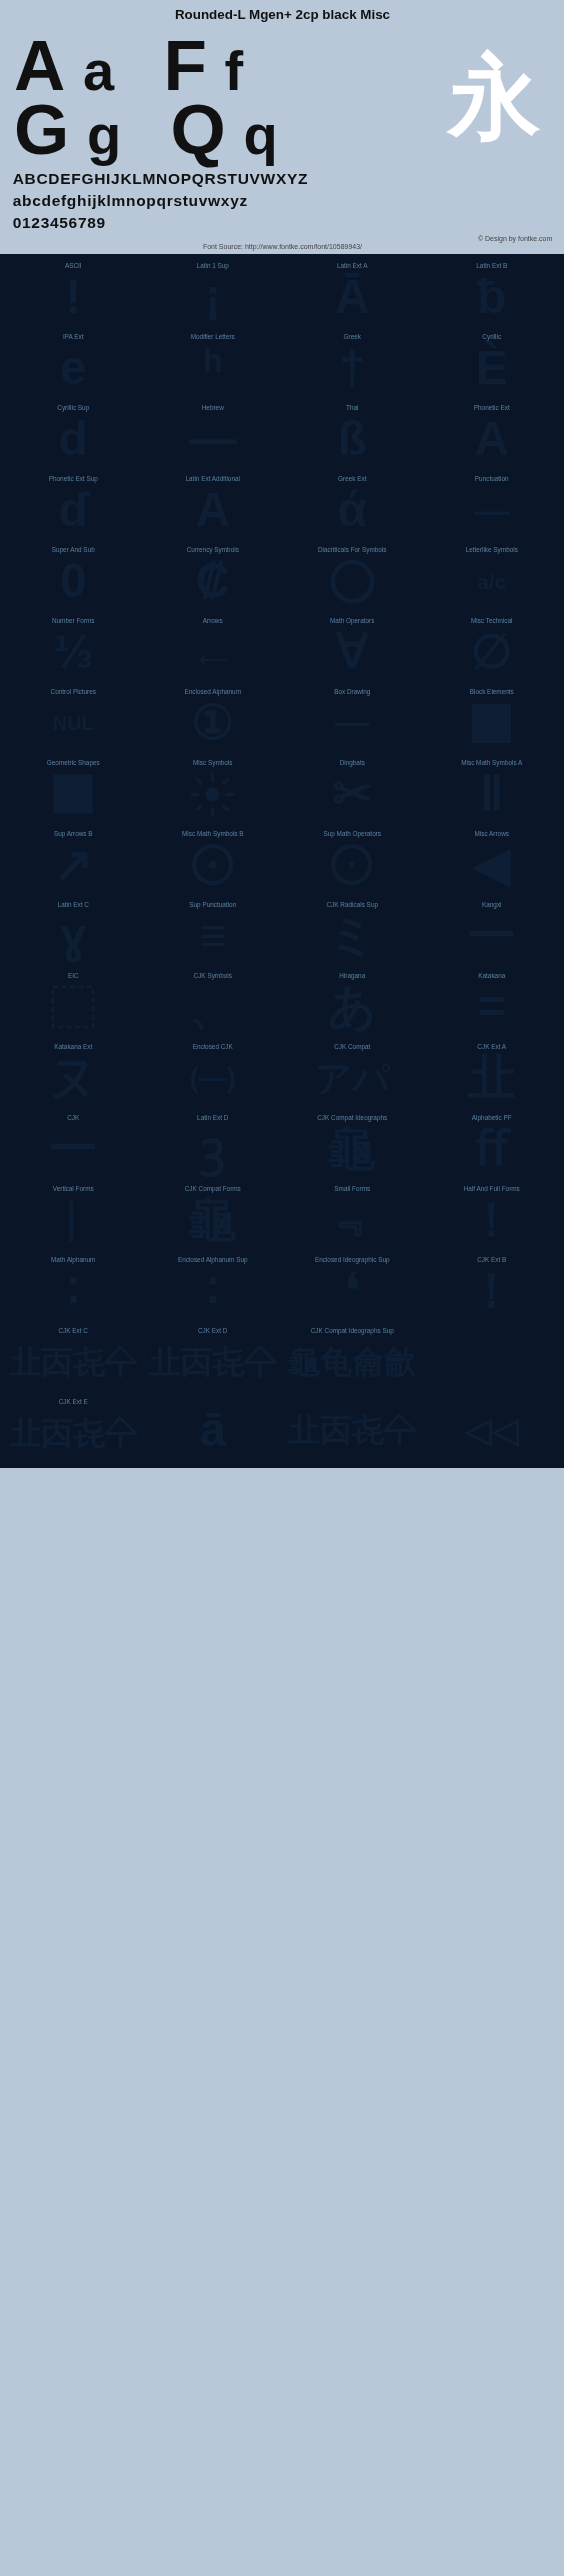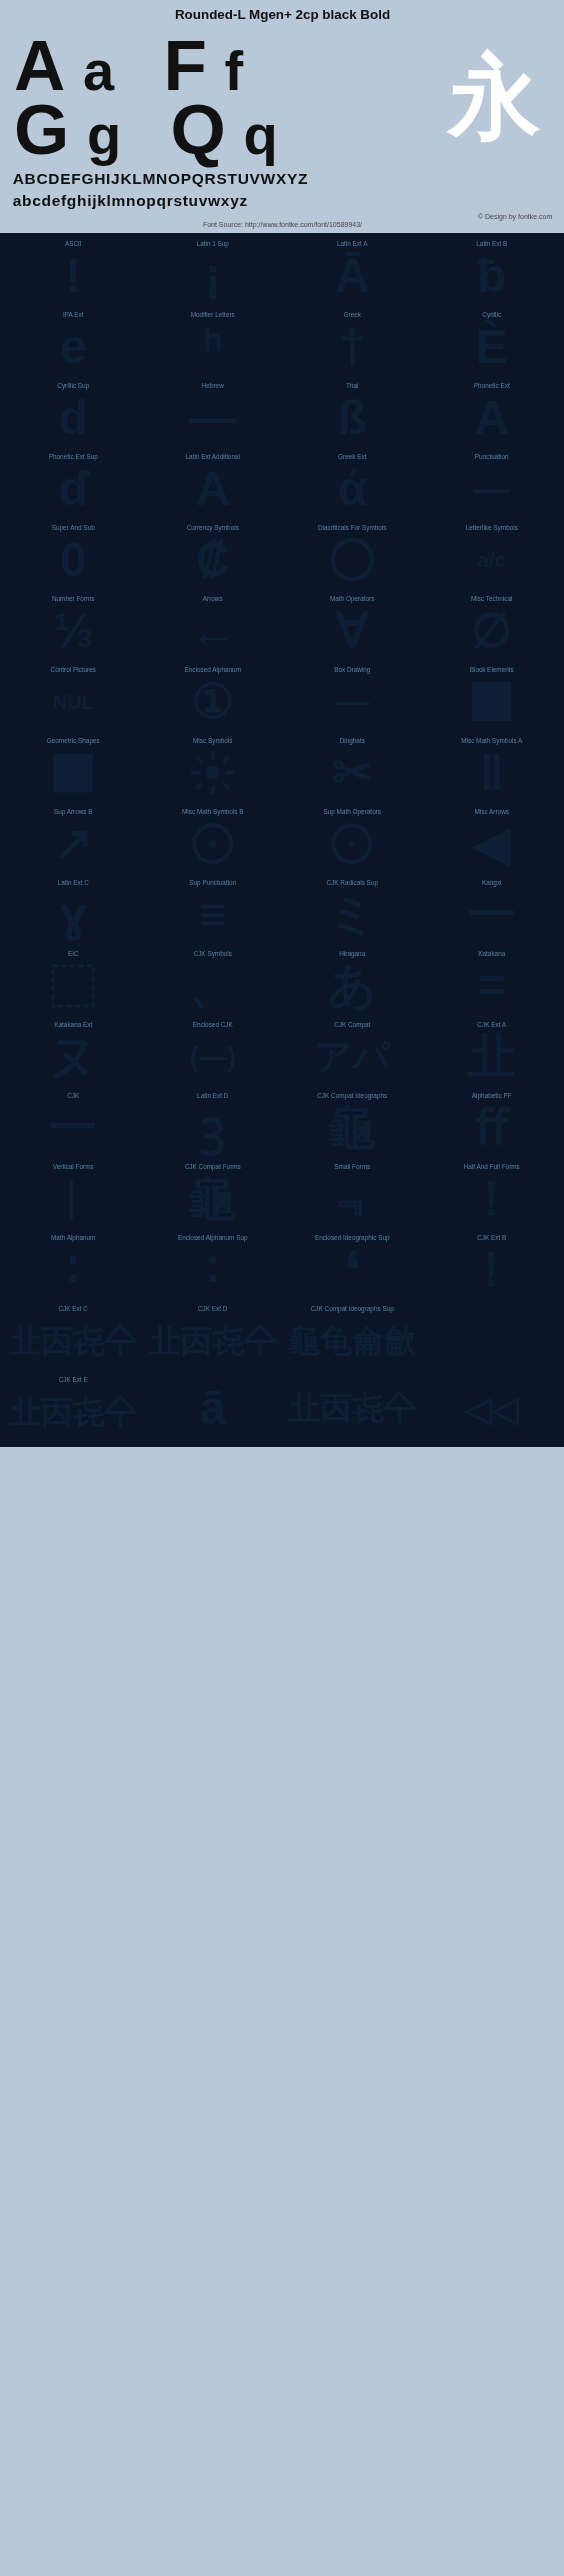--- a/index.html
+++ b/index.html
@@ -6,21 +6,21 @@
     body {
       width: 565px;
       background: #b8c8d8;
       font-family: Arial, sans-serif;
     }
   </style>
 </head>
 <body>
 
 <div>
-  <div style="background:#b8c8d8; text-align:center; padding:7px 7px 2.8px; font-size:13.4px; font-weight:bold; color:#111;">Rounded-L Mgen+ 2cp black Bold</div>
+  <div style="background:#b8c8d8; text-align:center; padding:7px 7px 2.8px; font-size:13.4px; font-weight:bold; color:#111;">Rounded-L Mgen+ 2cp black Misc</div>
 </div>
 
 <div style="background:#b8c8d8; padding:5.6px 14px 1.4px; display:flex; align-items:center; justify-content:space-between;">
   <div>
     <div style="display:flex; gap:17.7px; align-items:baseline; line-height:1;">
       <span style="font-size:71px; font-weight:900; color:#111; line-height:1;">A</span>
       <span style="font-size:56px; font-weight:900; color:#111; line-height:1;">a</span>
       <span style="width:14px;"></span>
       <span style="font-size:71px; font-weight:900; color:#111; line-height:1;">F</span>
       <span style="font-size:56px; font-weight:900; color:#111; line-height:1;">f</span>
@@ -34,20 +34,21 @@
     </div>
   </div>
   <div style="background:#b8c8d8; width:113px; height:113px; display:flex; align-items:center; justify-content:center;">
     <span style="font-size:92px; color:white; font-weight:900;">永</span>
   </div>
 </div>
 
 <div style="background:#b8c8d8; padding:1.4px 12.7px 0px;">
   <div style="font-size:15.5px; font-weight:900; color:#111; letter-spacing:0.7px; line-height:1.4;">ABCDEFGHIJKLMNOPQRSTUVWXYZ</div>
   <div style="font-size:15.5px; font-weight:900; color:#111; letter-spacing:0.7px; line-height:1.4;">abcdefghijklmnopqrstuvwxyz</div>
+  <div style="font-size:15.5px; font-weight:900; color:#111; letter-spacing:0.7px; line-height:1.4;">0123456789</div>
 </div>
 
 <div style="background:#b8c8d8; text-align:right; font-size:7px; color:#444; padding:1.4px 12.7px 0.7px;">© Design by fontke.com</div>
 <div style="background:#b8c8d8; text-align:center; font-size:7px; color:#444; padding:0.7px 7px 4.2px;">Font Source: http://www.fontke.com/font/10589943/</div>
 
 <div style="background:#0a1628; display:grid; grid-template-columns:repeat(4, 1fr); padding:3.5px;">
 
   <div style="display:flex;flex-direction:column;align-items:center;justify-content:space-between;padding:4.2px 2.8px 2.8px;min-height:71px;">
     <div style="font-size:6.4px;color:#5a80a0;text-align:center;width:100%;">ASCII</div>
     <div style="font-size:48px;font-weight:900;color:#0d1e35;line-height:1;flex:1;display:flex;align-items:center;justify-content:center;">!</div>

